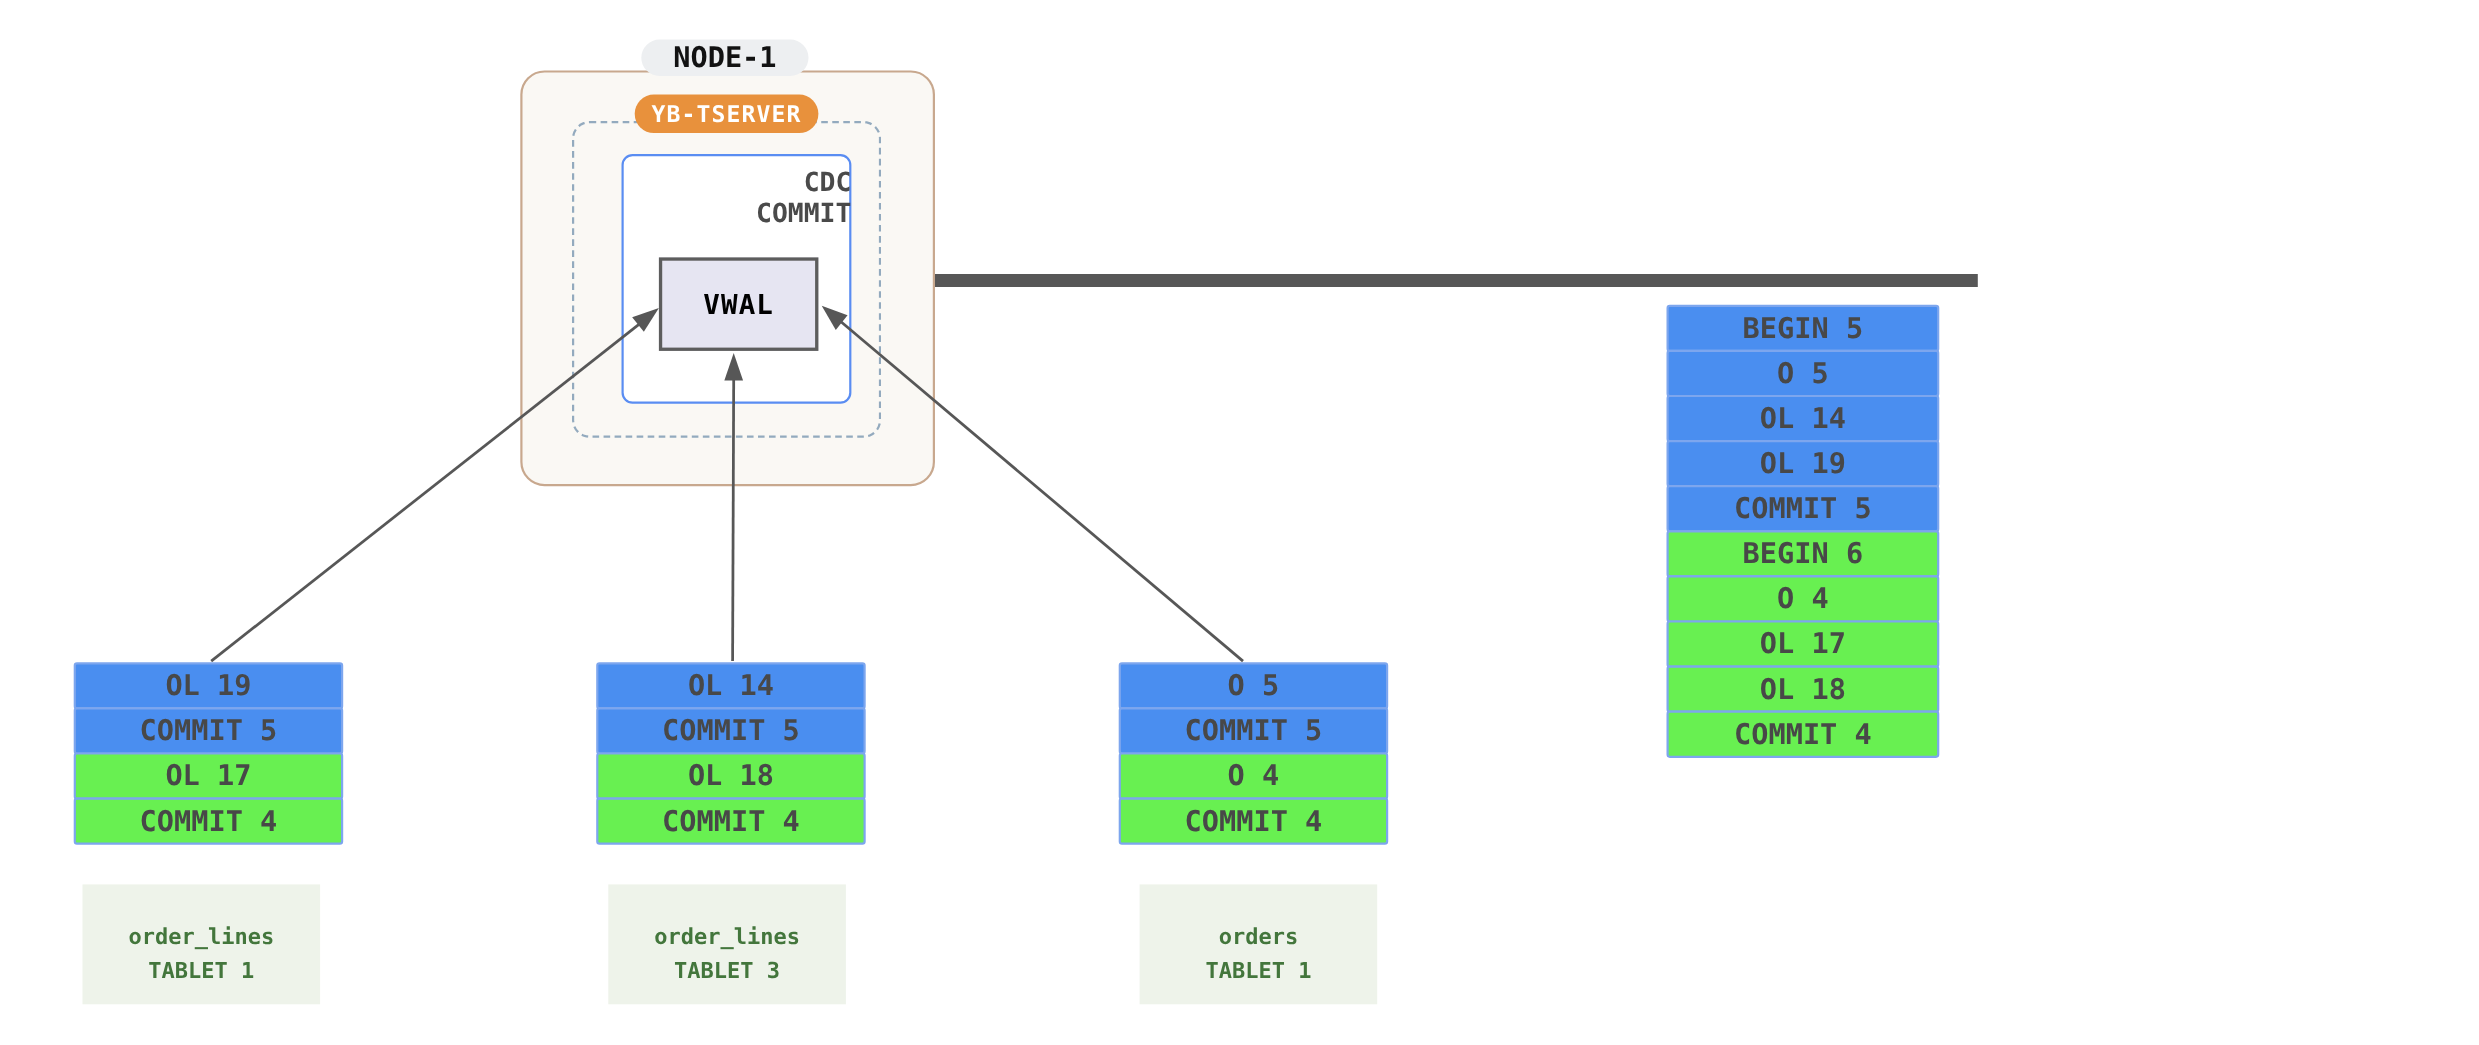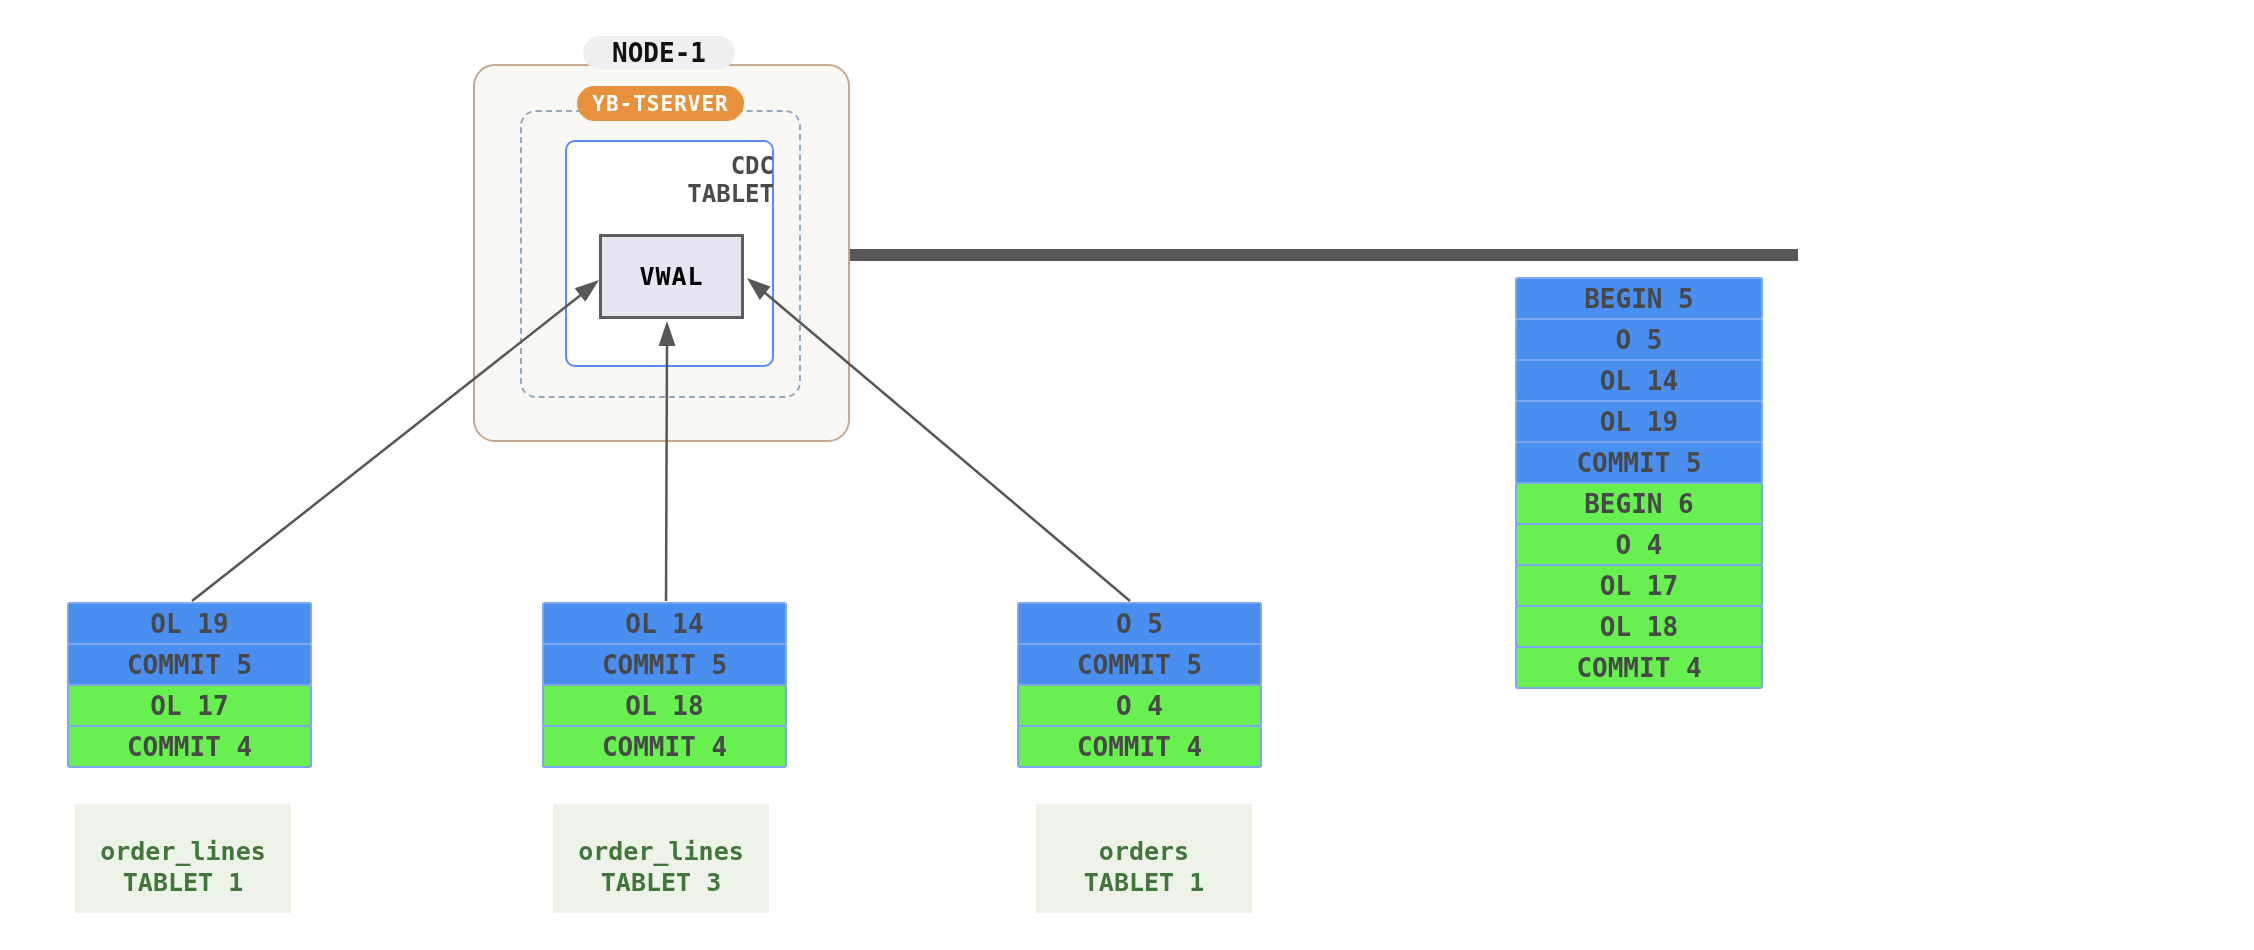--- a/index.html
+++ b/index.html
@@ -109,40 +109,40 @@
   .stack-stream{left:1515px;top:277px;width:248px;}
   .stack-t1{left:67px;top:602px;width:245px;}
   .stack-t2{left:542px;top:602px;width:245px;}
   .stack-t3{left:1017px;top:602px;width:245px;}
   
   .tablet-label{
     position:absolute;top:804px;width:216px;height:109px;
     background:var(--tablet-label-bg);
     display:flex;flex-direction:column;align-items:center;justify-content:center;
     padding-top:16px;
-    font-size:25px;line-height:31px;color:var(--tablet-label-text);
+    font-size:20px;line-height:31px;color:var(--tablet-label-text);
     text-align:center;
   }
   .label-t1{left:75px;}
   .label-t2{left:553px;}
   .label-t3{left:1036px;}
 </style>
 </head>
 <body>
 
 <div class="canvas">
 
   <div class="node-outer"></div>
   <div class="dashed-box"></div>
   <div class="node-title">NODE-1</div>
   <div class="tserver-badge">YB-TSERVER</div>
   <div class="cdc-box"></div>
   <div class="cdc-title">
     <div>CDC</div>
-    <div>TABLET</div>
+    <div>COMMIT</div>
   </div>
   <div class="vwal-box">
     <span>VWAL</span>
   </div>
 
   <svg class="arrows" viewBox="0 0 2254 950" xmlns="http://www.w3.org/2000/svg">
 
     <g>
       <line x1="192" y1="601" x2="582" y2="294" stroke="var(--arrow-gray)" stroke-width="2.5"></line>
       <polygon points="599,280 585.3,301.7 574.7,288.3" fill="var(--arrow-gray)"></polygon>

